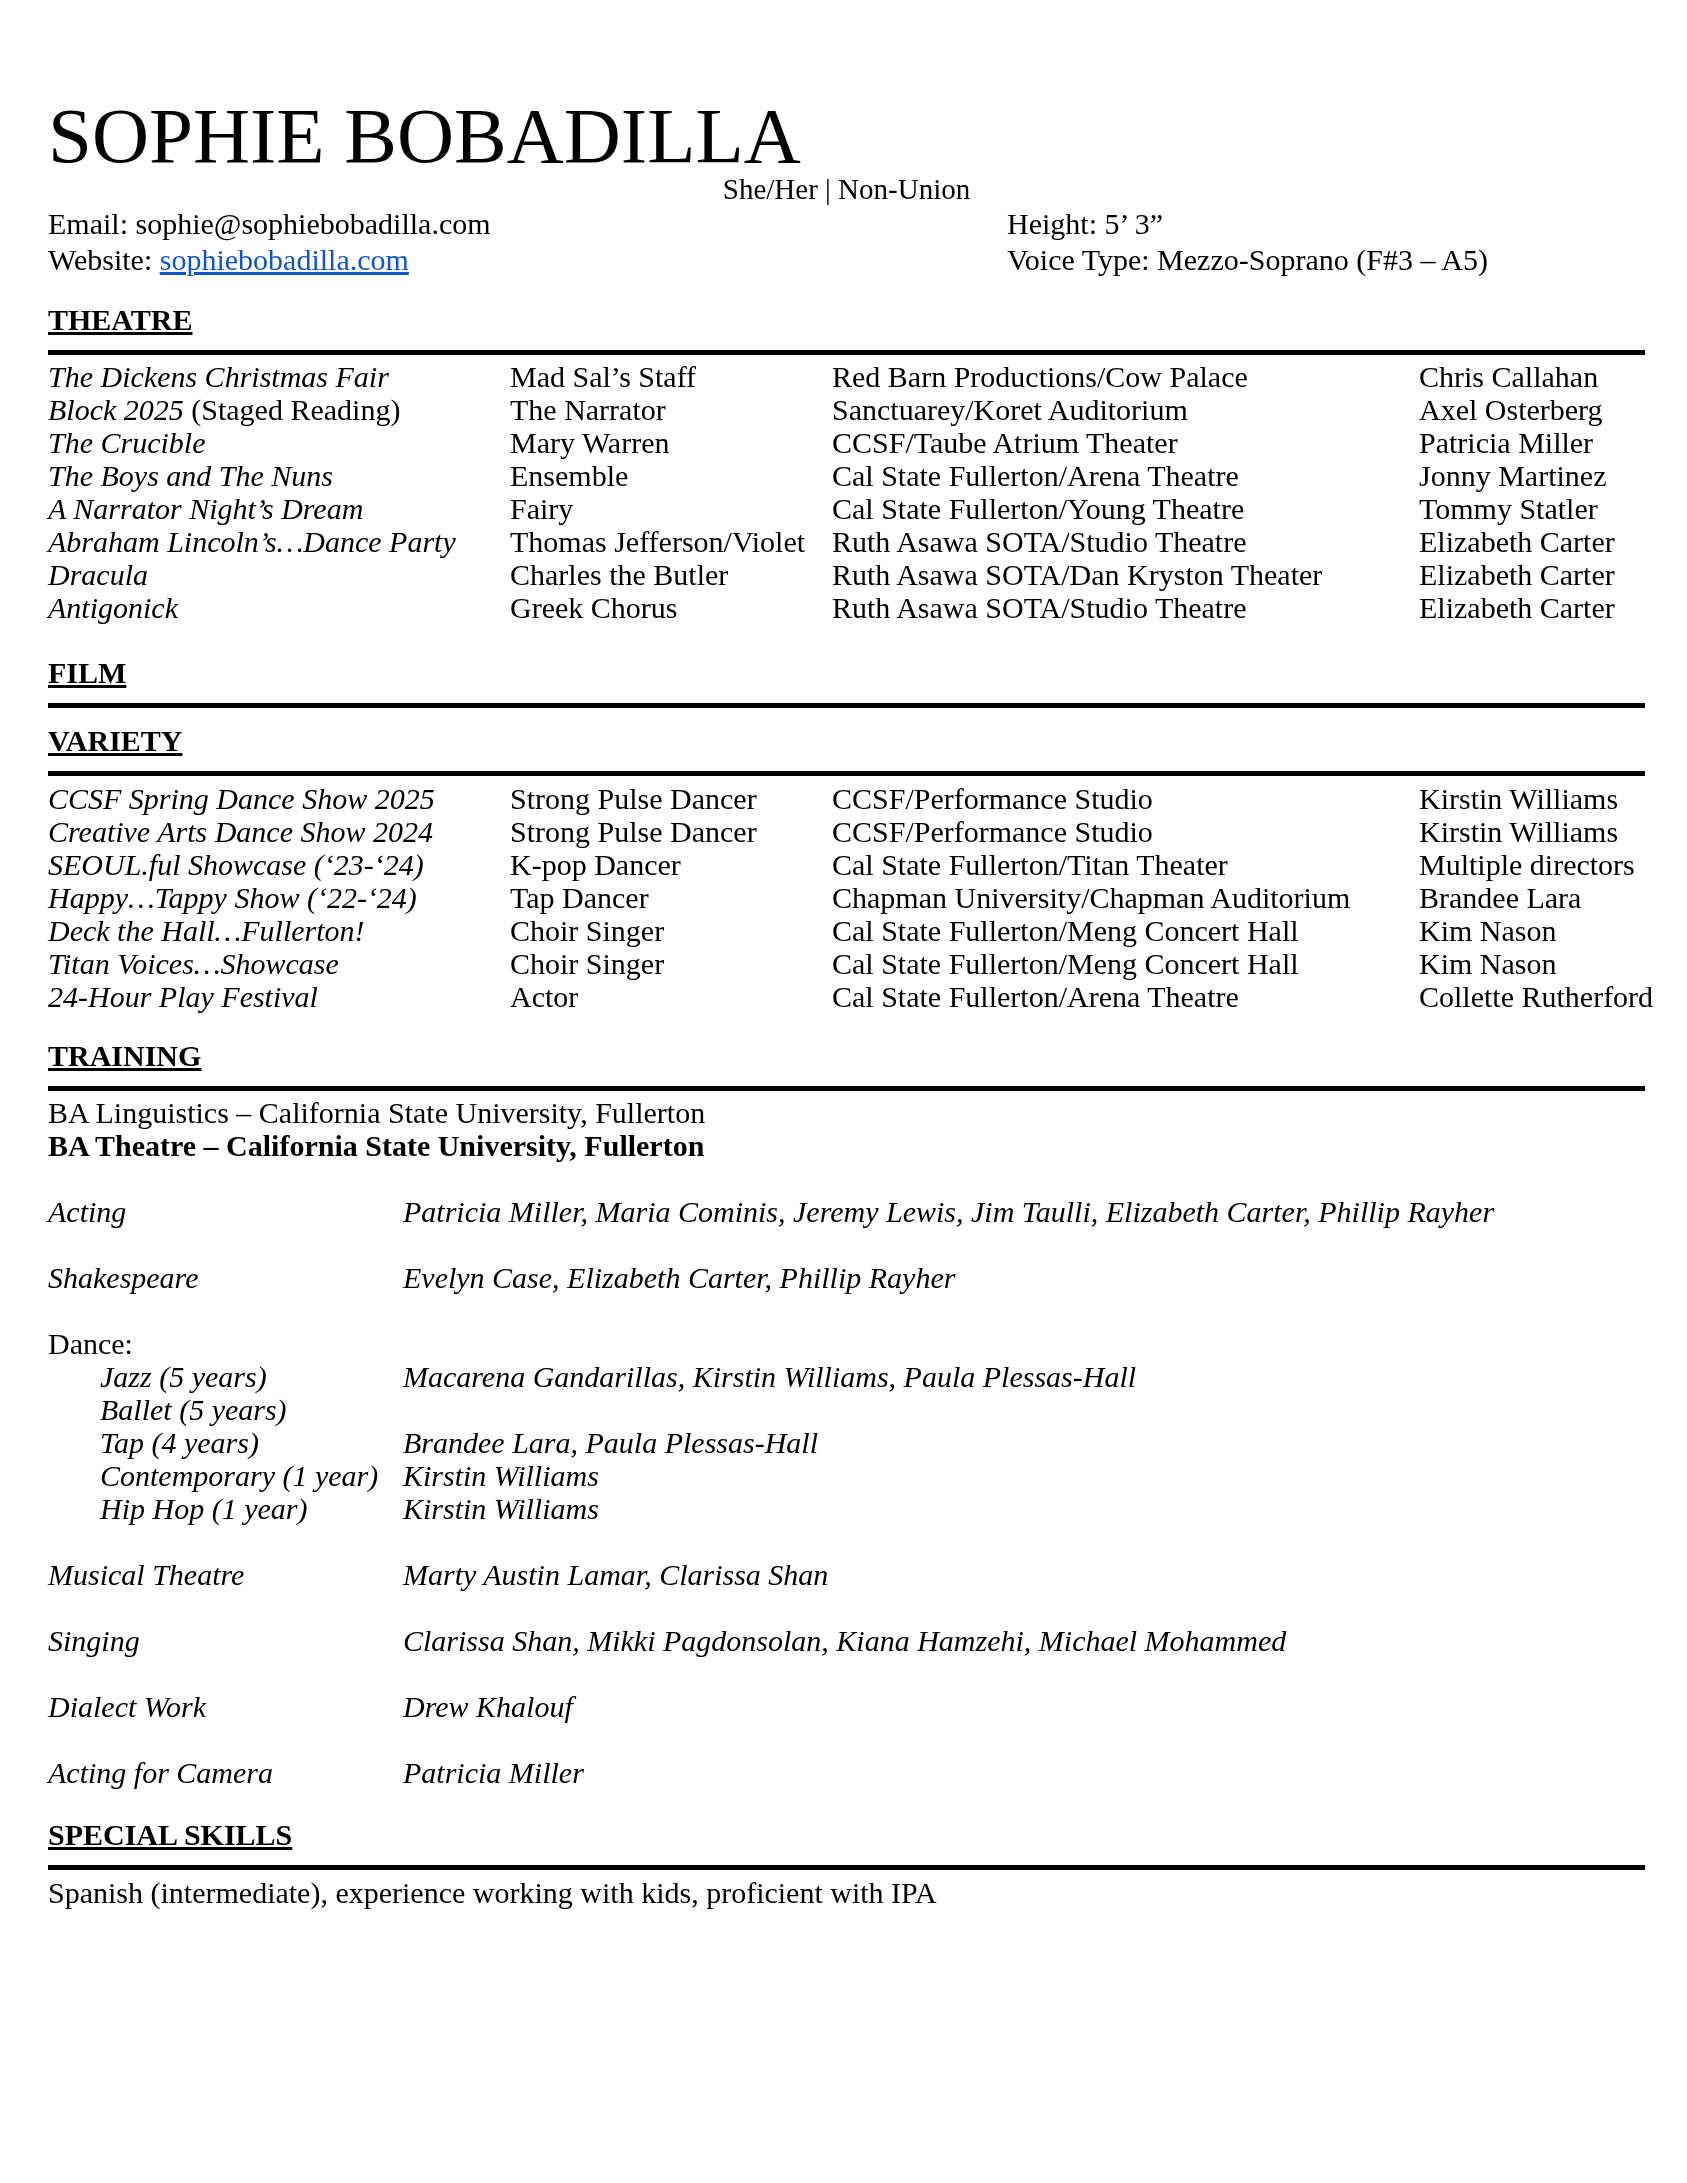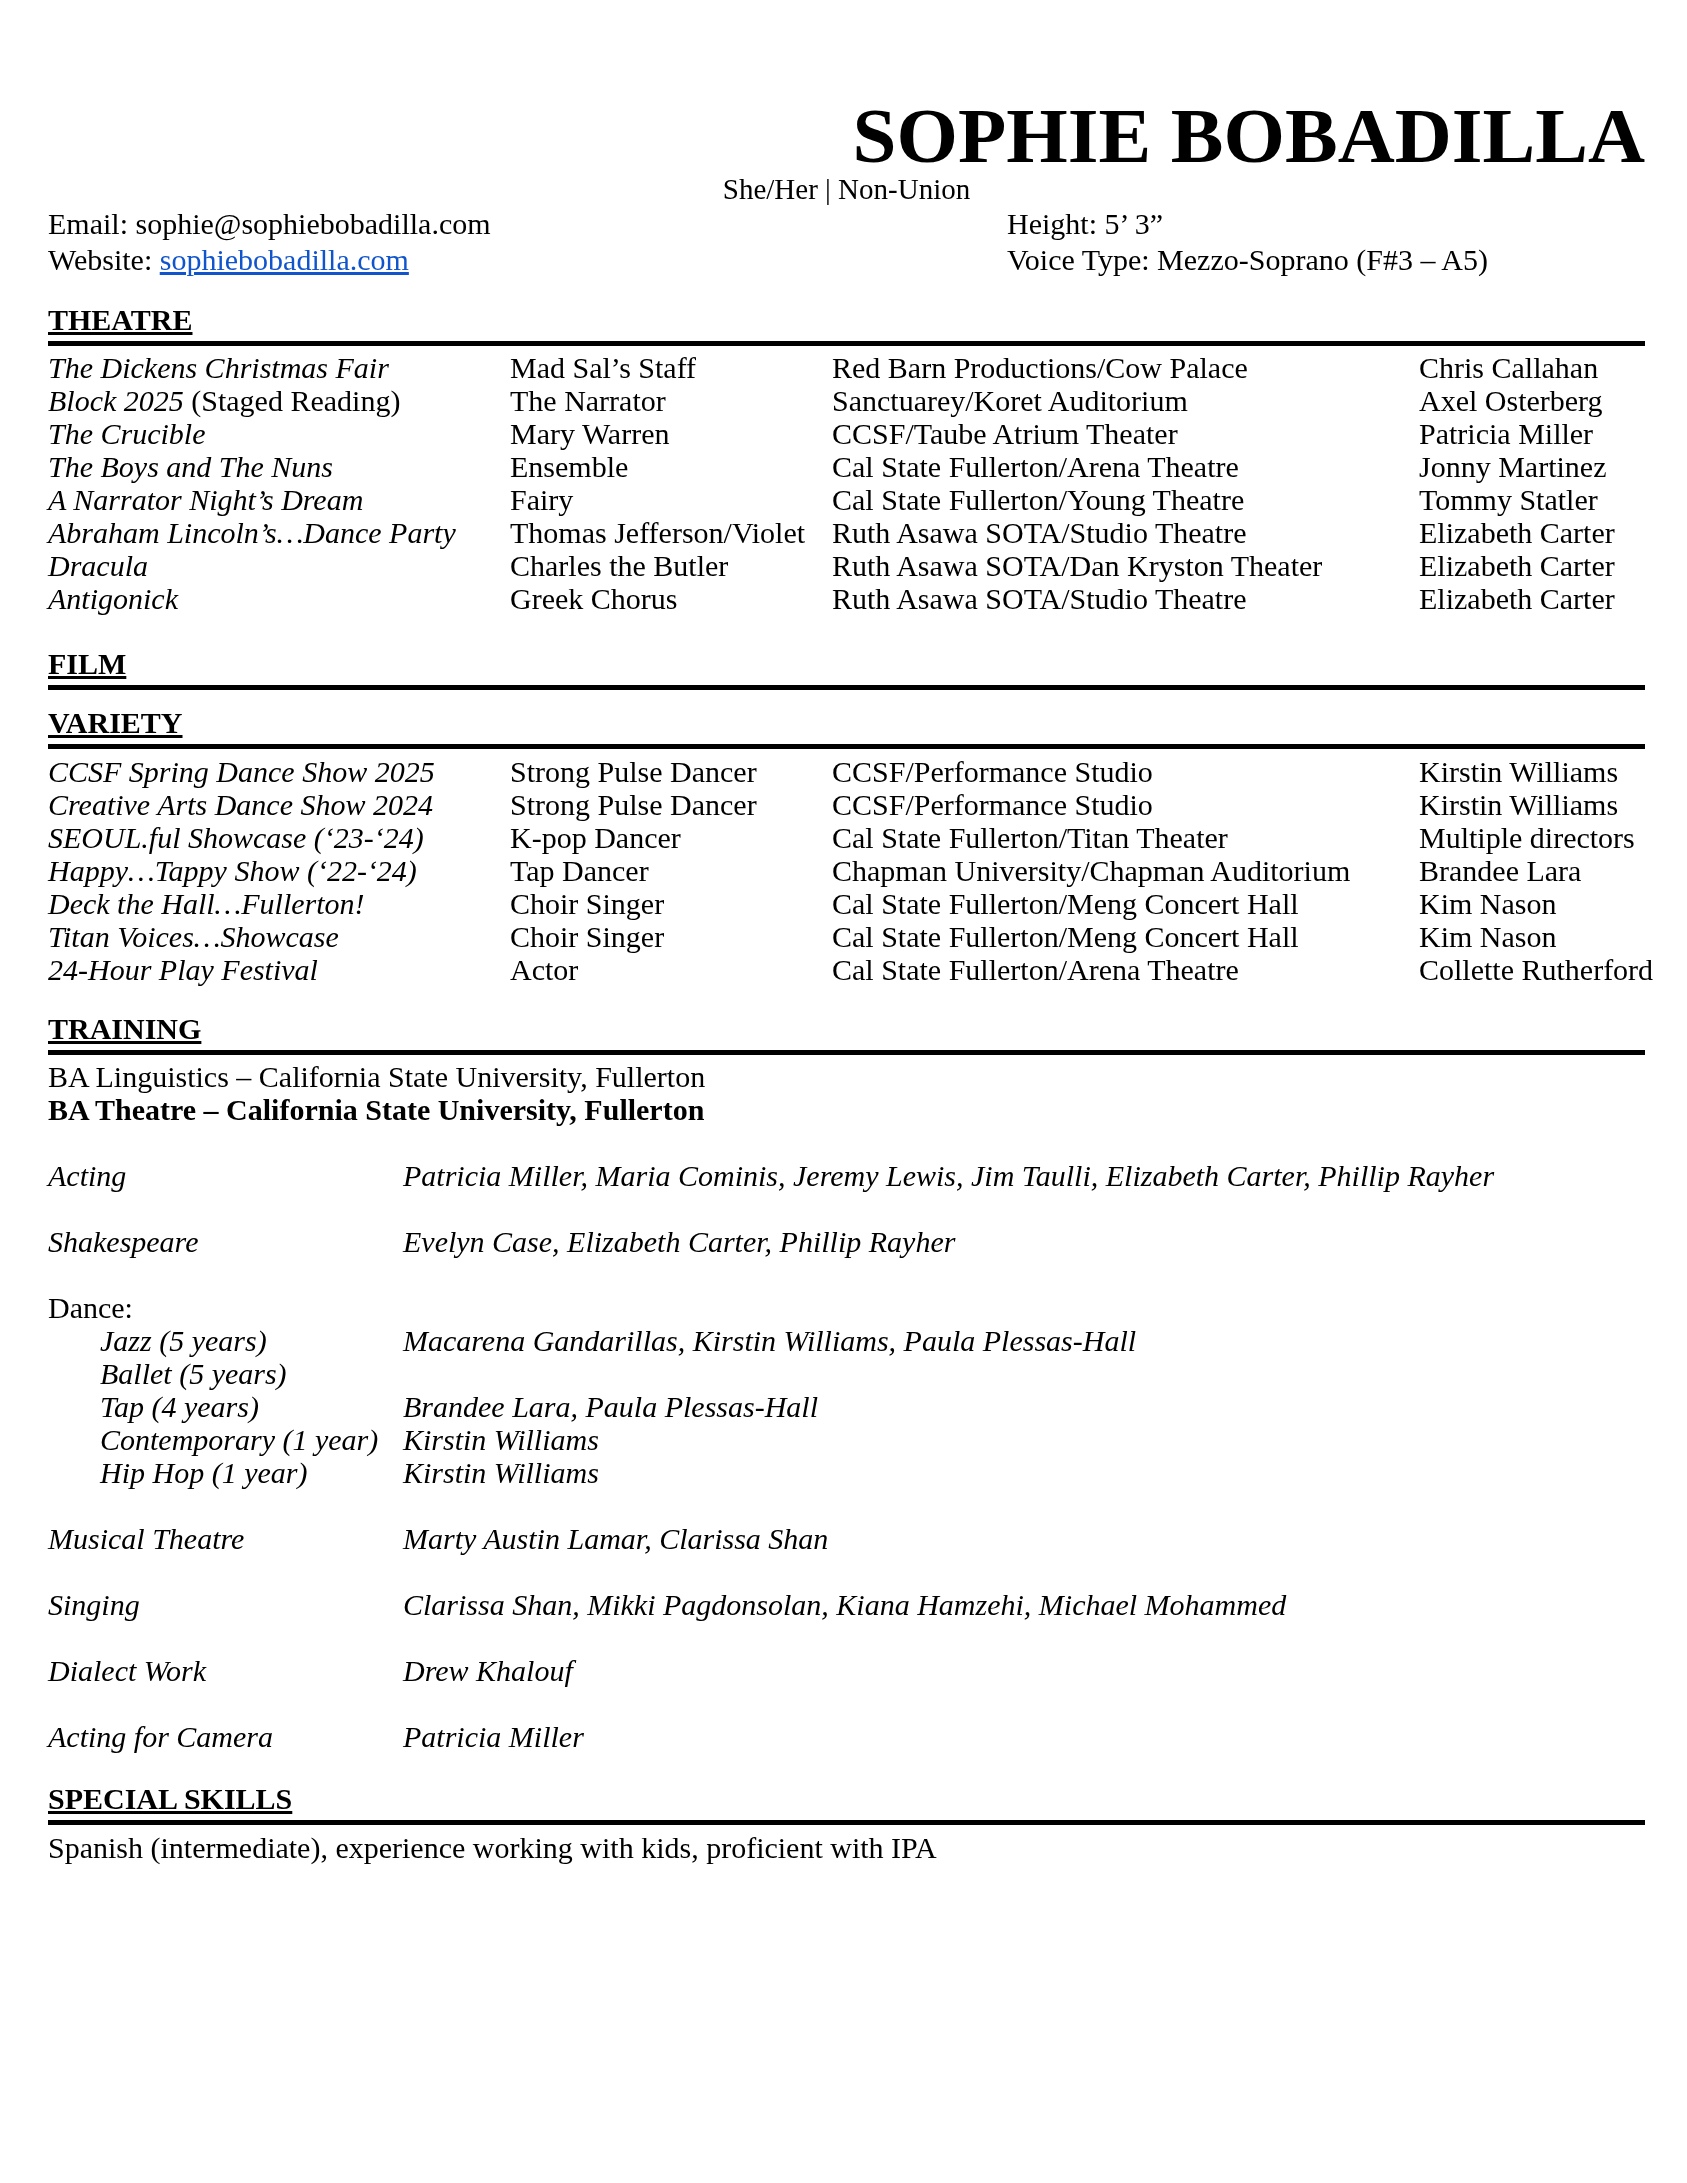--- a/index.html
+++ b/index.html
@@ -1,24 +1,24 @@
 <!DOCTYPE html>
 <html style="font-size:10.6px"><head>
 <meta charset="utf-8">
 <style>
   html,body { margin:0; padding:0; background:#ffffff; }
   .page {
     position:relative; width:1687px; height:2183px; background:#ffffff;
     color:#000000; font-family:"Liberation Serif", serif; font-size:30px;
     box-sizing:border-box; padding:98px 42px 0 48px; overflow:hidden;
   }
-  .name { font-size:79px; line-height:75px; font-weight:bold; text-align:right; margin:0; white-space:nowrap; }
+  .name { font-size:79px; line-height:75px; font-weight:normal; text-align:left; margin:0; white-space:nowrap; }
   .subtitle { font-size:29px; line-height:33px; text-align:center; }
   .contact-row { display:grid; grid-template-columns:1fr 638px; line-height:36px; white-space:nowrap; }
-  .sec { border-bottom:5.3px solid #000000; line-height:34px; padding-bottom:4px; white-space:nowrap; }
+  .sec { border-bottom:5.3px solid #000000; line-height:34px; padding-bottom:13px; white-space:nowrap; }
   .sec-title { font-weight:bold; text-decoration:underline; }
   .rows { margin-top:5.3px; }
   .crow { display:grid; grid-template-columns:462px 322px 587px 1fr; line-height:33px; white-space:nowrap; }
   .crow .c1 i { font-style:italic; }
   .trow { display:grid; grid-template-columns:355px 1fr; line-height:33px; white-space:nowrap;font-style:italic; }
   .trow .sublabel { padding-left:52px; }
   .bold { font-weight:bold; }
   .gap { margin-top:33px; }
   .sec-theatre { margin-top:25px; }
   .sec-film { margin-top:32px; }

